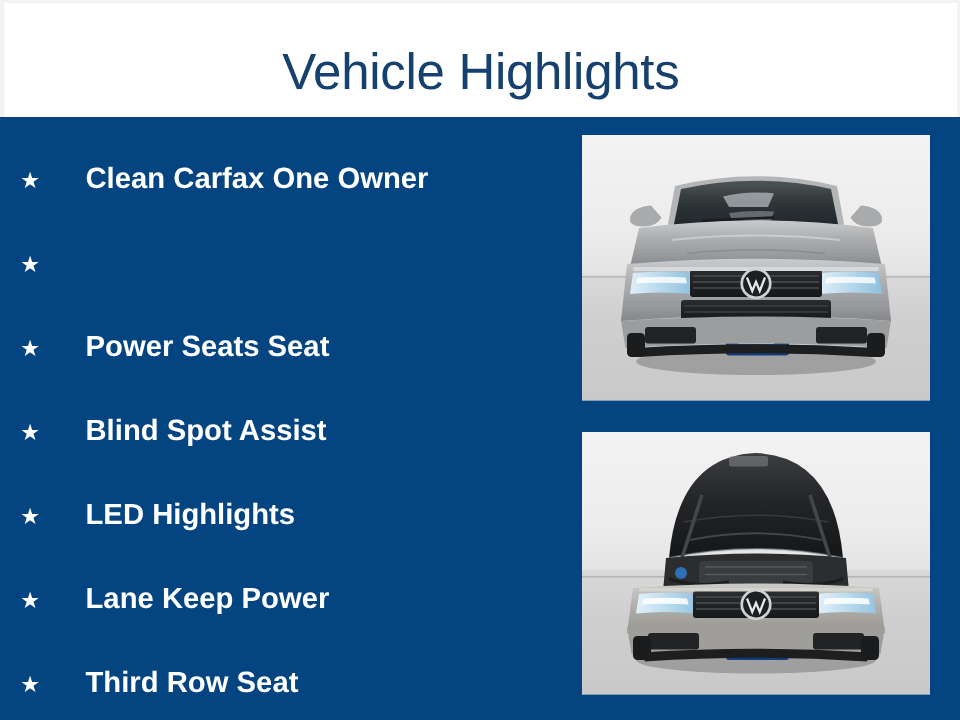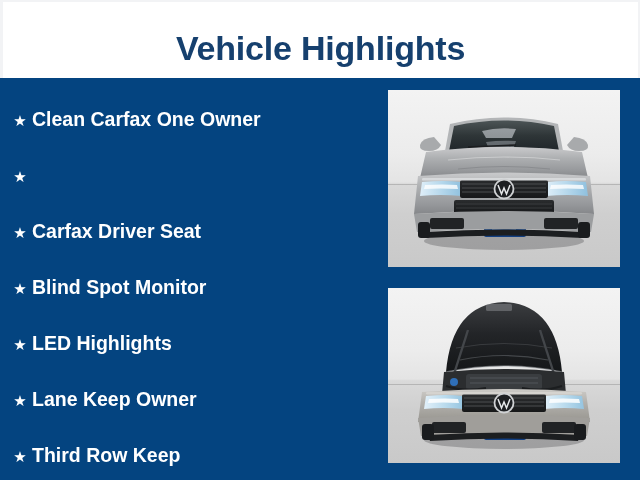--- a/index.html
+++ b/index.html
@@ -27,21 +27,21 @@
     border-top: 2px solid #f2f3f5;
     border-right: 2px solid #f2f3f5;
     box-sizing: border-box;
     display: flex;
     align-items: center;
     justify-content: center;
   }
   #page-title {
     color: #16406e;
     font-size: 34px;
-    font-weight: bold;
+    font-weight: normal;
     letter-spacing: -0.2px;
     line-height: 1;
     white-space: nowrap;
     margin-top: 16px;
   }
 
   
   #body-panel {
     position: absolute;
     left: 0; top: 78px;
@@ -75,20 +75,21 @@
     line-height: 1;
     text-align: center;
     user-select: none;
   }
   .highlight-label {
     color: #ffffff;
     font-size: 19.5px;
     font-weight: bold;
     line-height: 1;
     white-space: nowrap;
+    margin-left: 25px;
   }
 
   
   .photo-frame {
     position: absolute;
     overflow: hidden;
     background: #dcdcdc;
   }
   #photo-1 { left: 388px; top: 90px;  width: 232px; height: 177px; }
   #photo-2 { left: 388px; top: 288px; width: 232px; height: 175px; }
@@ -142,41 +143,41 @@
         <span class="star-icon">★</span>
         <span class="highlight-label">Clean Carfax One Owner</span>
       </li>
 
       <li class="highlight-item">
         <span class="star-icon">★</span>
       </li>
 
       <li class="highlight-item">
         <span class="star-icon">★</span>
-        <span class="highlight-label">Carfax Driver Seat</span>
-      </li>
-
-      <li class="highlight-item">
-        <span class="star-icon">★</span>
-        <span class="highlight-label">Blind Spot Monitor</span>
+        <span class="highlight-label">Power Seats Seat</span>
+      </li>
+
+      <li class="highlight-item">
+        <span class="star-icon">★</span>
+        <span class="highlight-label">Blind Spot Assist</span>
       </li>
 
       <li class="highlight-item">
         <span class="star-icon">★</span>
         <span class="highlight-label">LED Highlights</span>
       </li>
 
       <li class="highlight-item">
         <span class="star-icon">★</span>
-        <span class="highlight-label">Lane Keep Owner</span>
-      </li>
-
-      <li class="highlight-item">
-        <span class="star-icon">★</span>
-        <span class="highlight-label">Third Row Keep</span>
+        <span class="highlight-label">Lane Keep Power</span>
+      </li>
+
+      <li class="highlight-item">
+        <span class="star-icon">★</span>
+        <span class="highlight-label">Third Row Seat</span>
       </li>
 
     </ul>
   </div>
 
   <div class="photo-frame" id="photo-1">
     <div class="photo-bg studio"></div>
     <div class="floor-line" style="top:53%"></div>
 
     <svg class="car-svg" viewBox="0 0 232 177" preserveAspectRatio="none">

